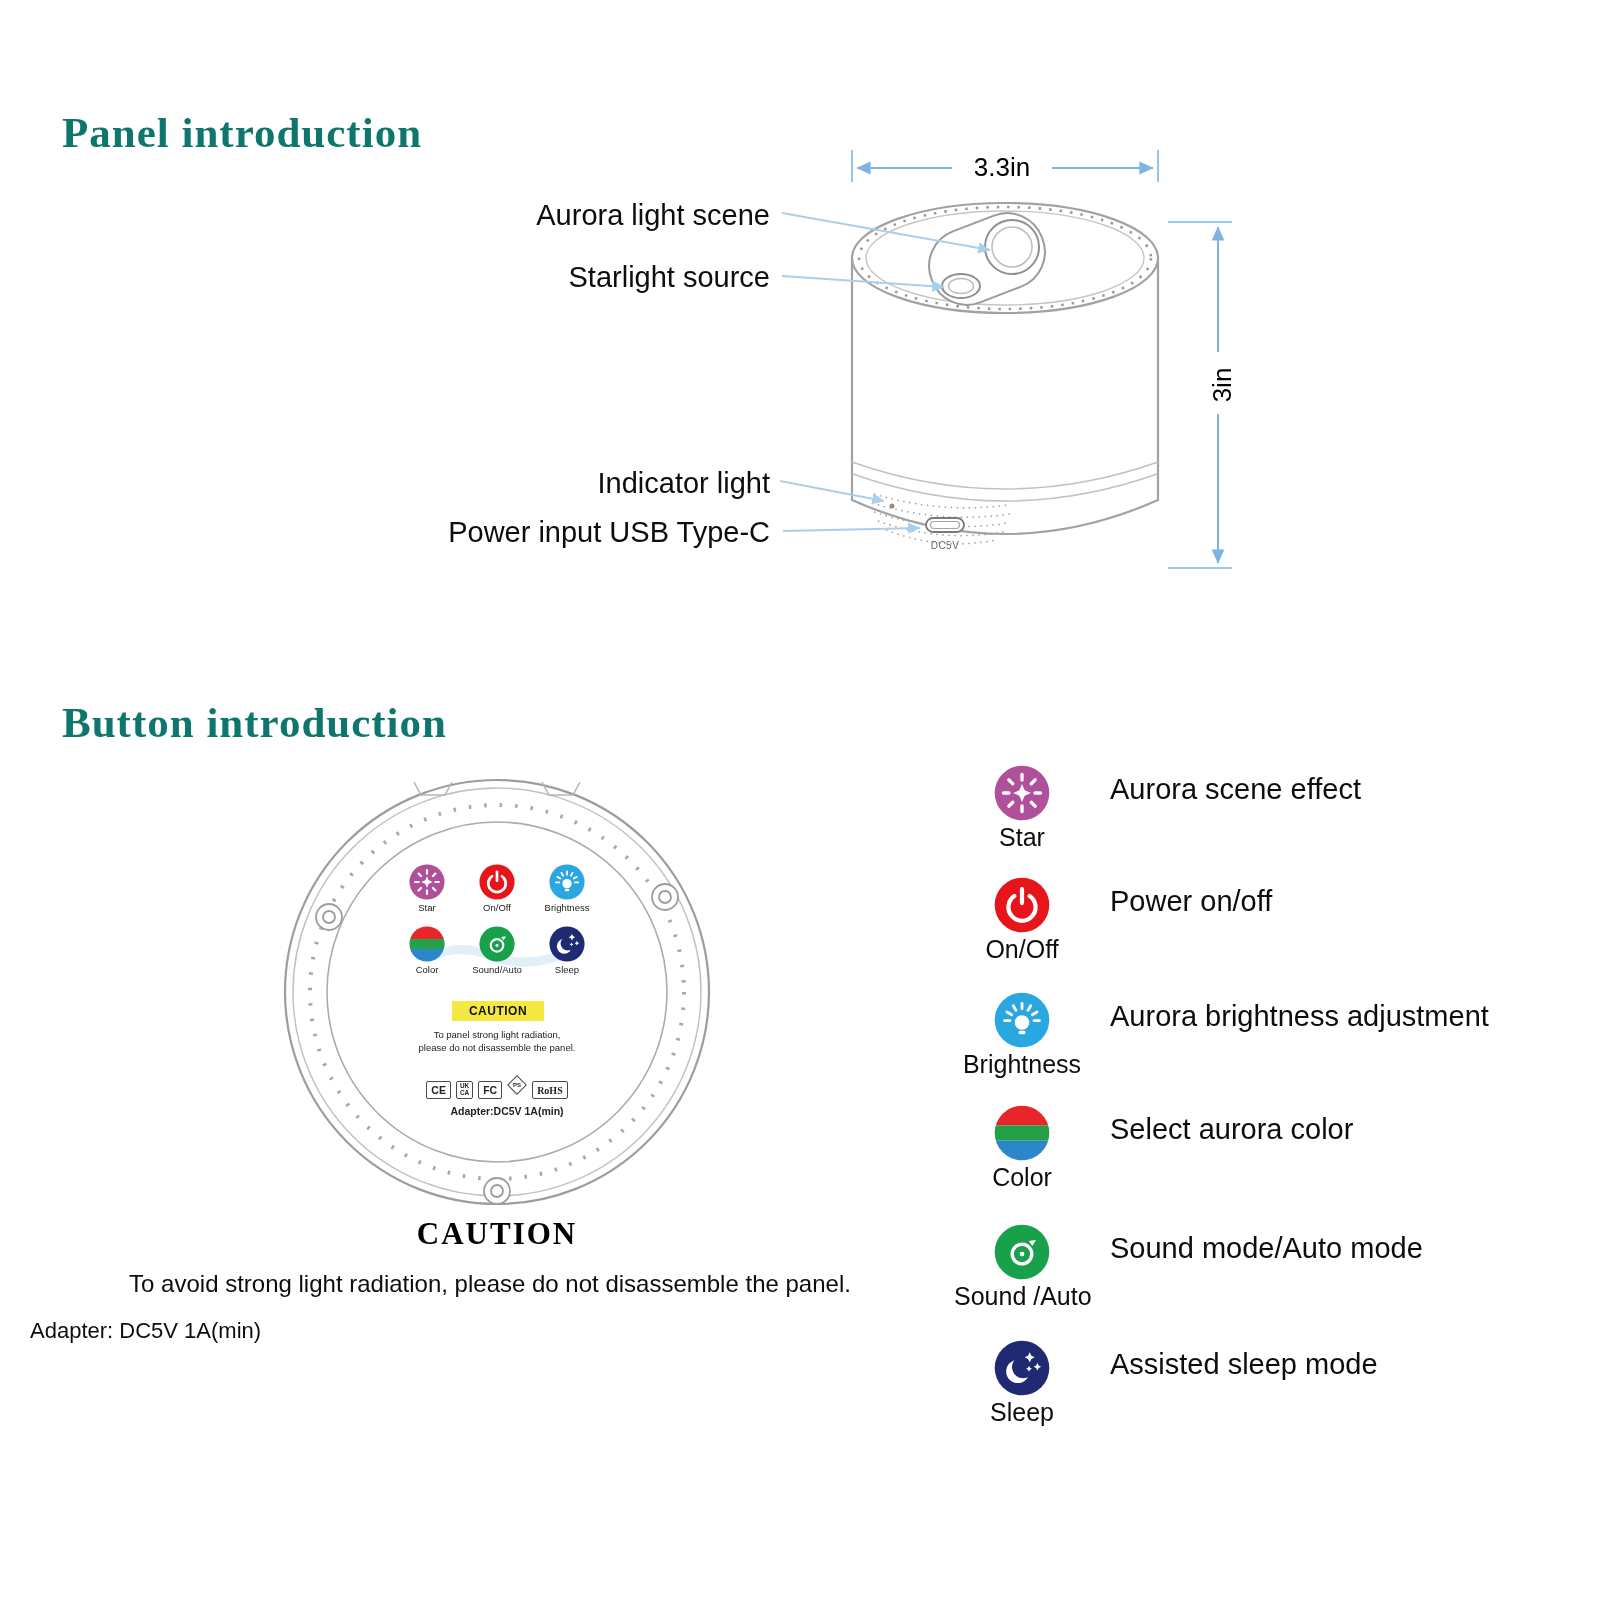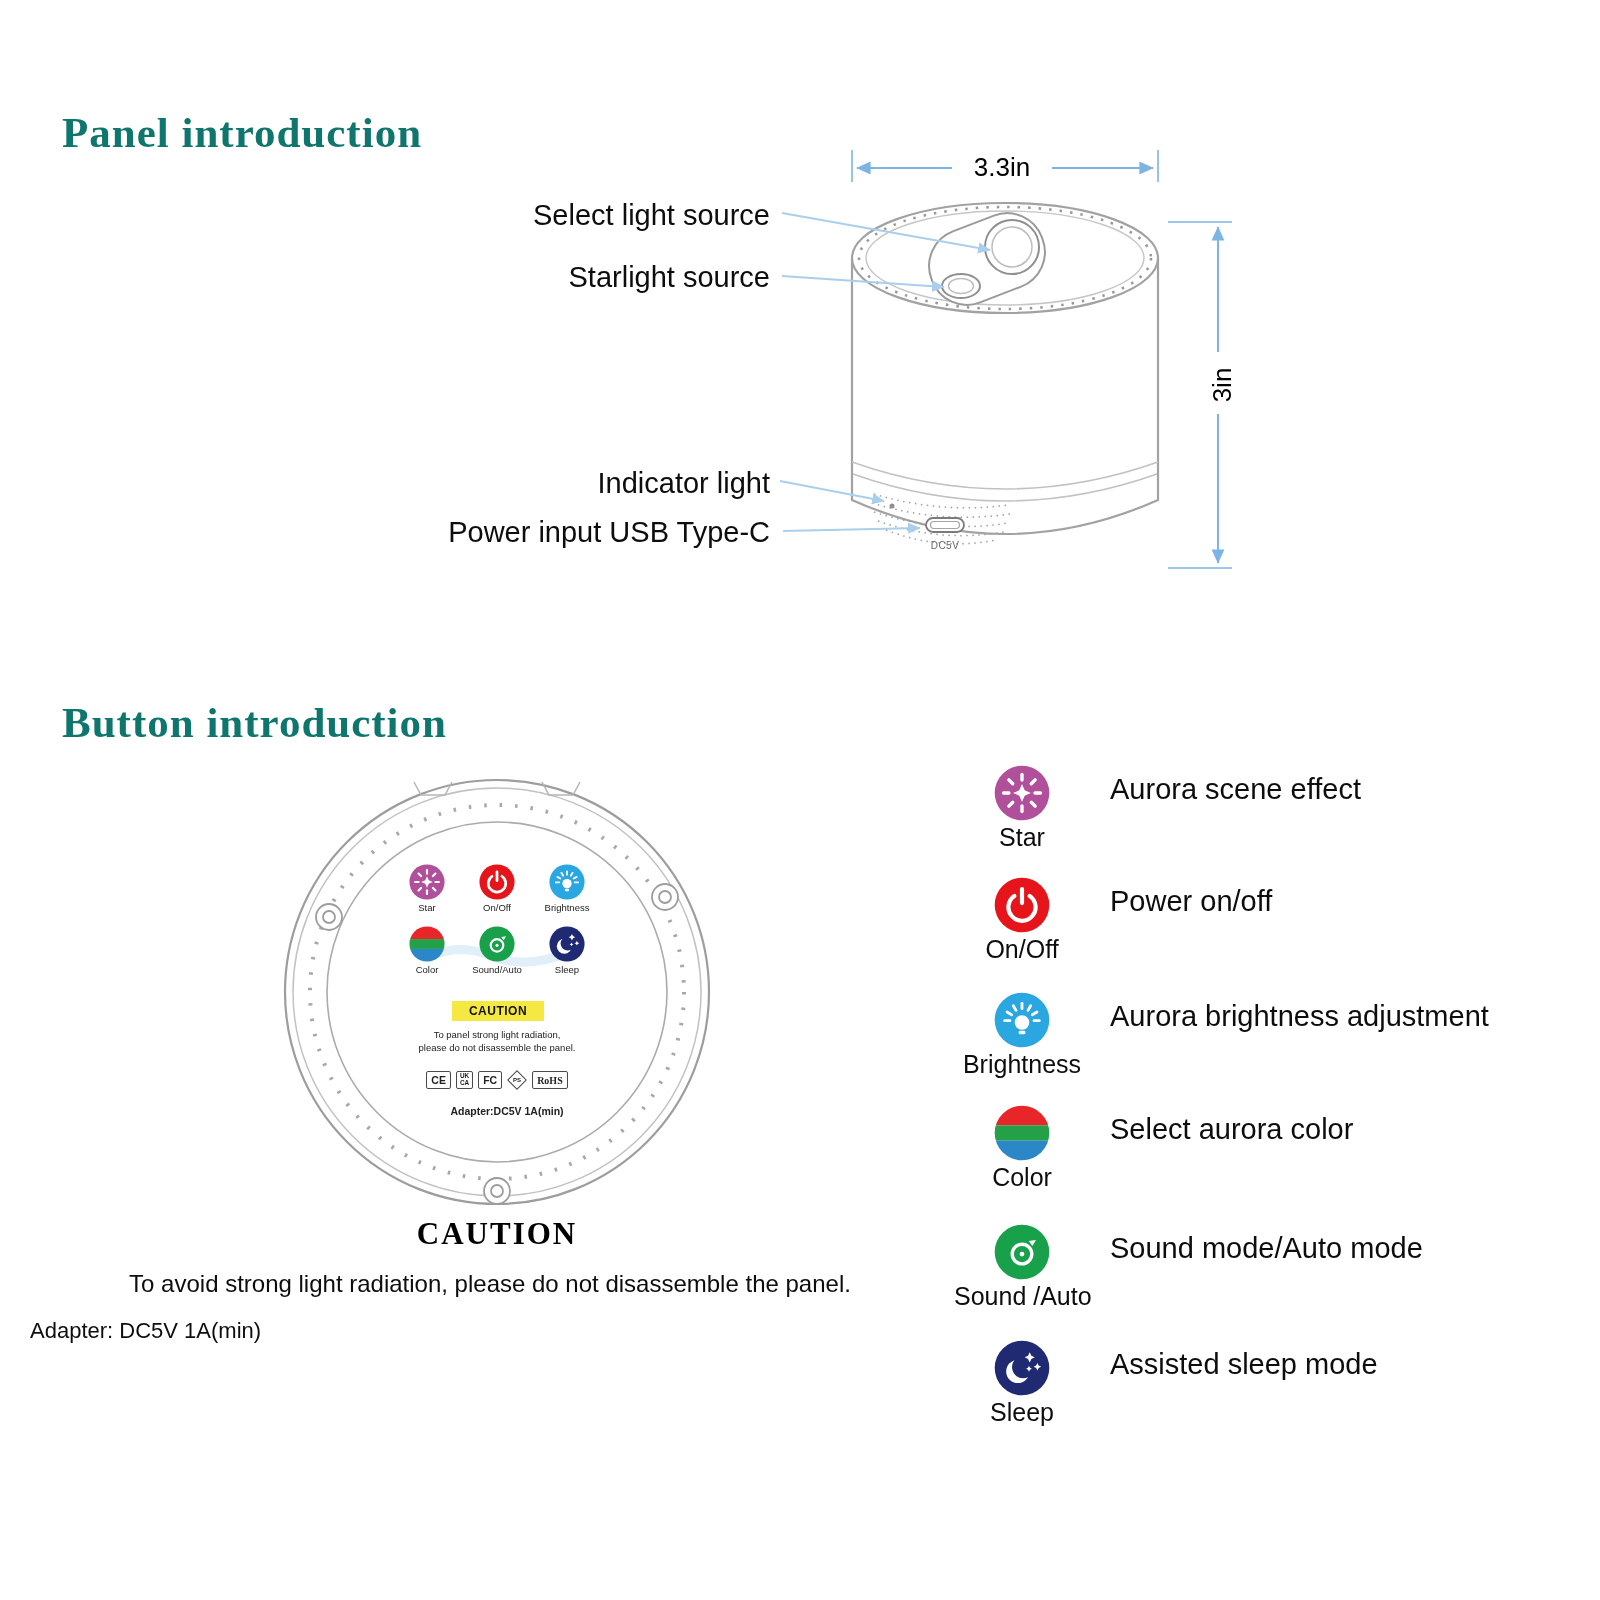--- a/index.html
+++ b/index.html
@@ -41,21 +41,21 @@
     position:absolute; left:367px; top:1028px; width:260px; text-align:center;
     font-size:9.5px; line-height:1.4; color:#222;
   }
   .panel-certs {
     position:absolute; left:367px; top:1071px; width:260px;
     display:flex; gap:5px; align-items:center; justify-content:center;
   }
   .cert-box {
     border:1.3px solid #4a4a4a; border-radius:2px; font-weight:700;
     display:flex; align-items:center; justify-content:center;
-    padding:1px 4px; height:18px; font-size:10.5px; color:#222;
+    padding:1px 4px; height:18px; font-size:10.5px; color:#222;margin-top:10px;
   }
   .cert-ukca { flex-direction:column; font-size:6.4px; line-height:1.05; padding:1px 3px; }
   .cert-pse-wrap {
     width:14px; height:14px; border:1.3px solid #4a4a4a; transform:rotate(45deg);
     display:flex; align-items:center; justify-content:center; margin:0 3px;
   }
   .cert-pse-inner { transform:rotate(-45deg); font-size:6px; font-weight:700; color:#222; }
   .cert-rohs { font-size:10px;font-family:Liberation Serif, serif; }
   .panel-adapter {
     position:absolute; left:377px; top:1105px; width:260px; text-align:center;
@@ -136,21 +136,21 @@
   <line x1="1158" y1="150" x2="1158" y2="182" stroke="#7db4e4" stroke-width="1.6"></line>
   <line x1="952" y1="168" x2="857" y2="168" stroke="#7db4e4" stroke-width="2" marker-end="url(#arrowDim)"></line>
   <line x1="1052" y1="168" x2="1153" y2="168" stroke="#7db4e4" stroke-width="2" marker-end="url(#arrowDim)"></line>
 
   <line x1="1168" y1="222" x2="1232" y2="222" stroke="#7db4e4" stroke-width="1.6"></line>
   <line x1="1168" y1="568" x2="1232" y2="568" stroke="#7db4e4" stroke-width="1.6"></line>
   <line x1="1218" y1="352" x2="1218" y2="227" stroke="#7db4e4" stroke-width="2" marker-end="url(#arrowDim)"></line>
   <line x1="1218" y1="414" x2="1218" y2="563" stroke="#7db4e4" stroke-width="2" marker-end="url(#arrowDim)"></line>
 </svg>
 
-<div class="callout-label" style="left:380px; top:197px;">Select light source</div>
+<div class="callout-label" style="left:380px; top:197px;">Aurora light scene</div>
 <div class="callout-label" style="left:380px; top:259px;">Starlight source</div>
 <div class="callout-label" style="left:380px; top:465px;">Indicator light</div>
 <div class="callout-label" style="left:380px; top:514px;">Power input USB Type-C</div>
 
 <div class="dim-label" style="left:959px; top:152px; width:86px;">3.3in</div>
 <div class="dim-label" style="left:1192px; top:360px; width:60px; height:50px; line-height:50px; transform:rotate(-90deg);">3in</div>
 
 <div class="port-label" style="left:920px; top:540px;">DC5V</div>
 
 <div class="sec-title" style="left:62px; top:698px;">Button introduction</div>

